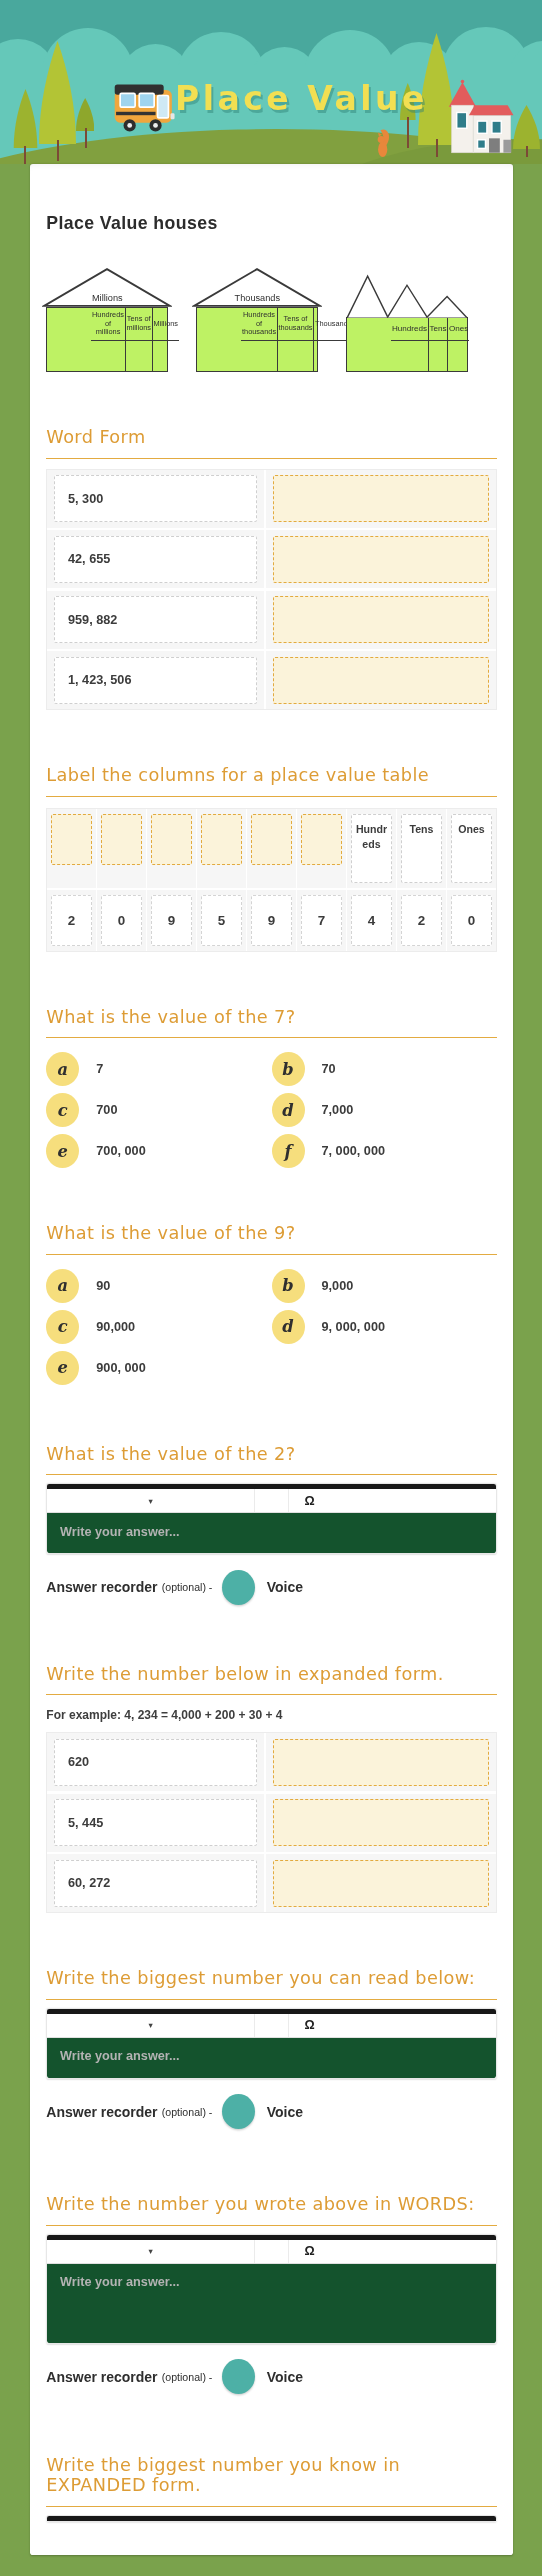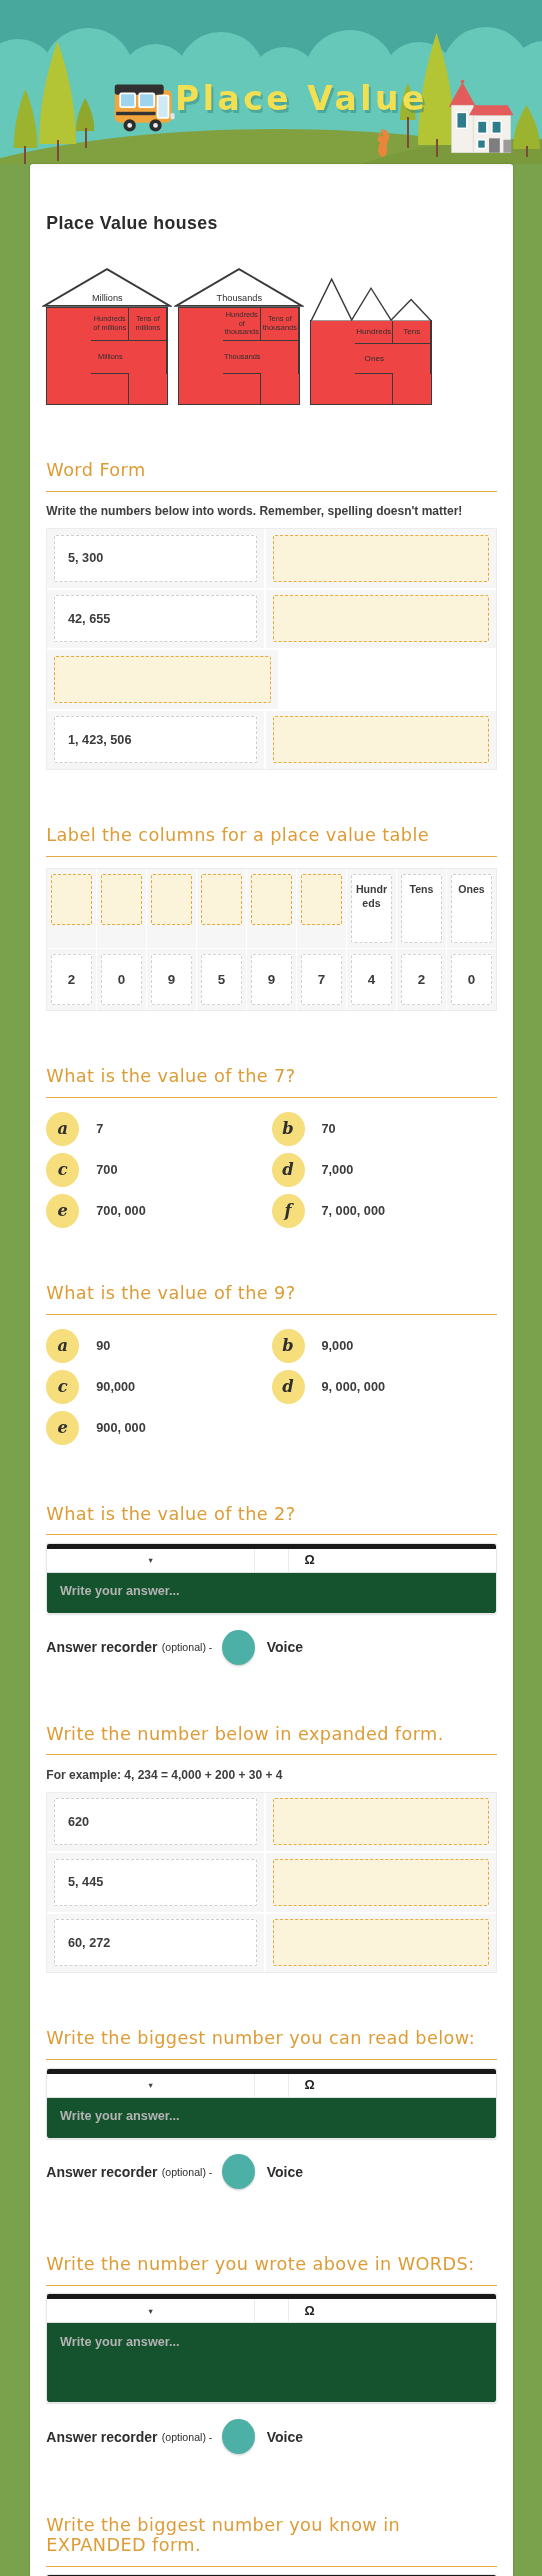--- a/index.html
+++ b/index.html
@@ -26,28 +26,28 @@
 
   
   .card {
     margin:0 30px 26px; background:#ffffff; border-radius:2.8px;
     padding:28px 16.3px 33px; position:relative; z-index:6;
     box-shadow:0 0.7px 2.1px rgba(0,0,0,0.25), inset 0 5.7px 7px -5.7px rgba(0,0,0,0.08);
   }
   .card-title { font-size:17.7px; font-weight:bold; color:#2c2c2c; margin:21px 0 0; letter-spacing:0.4px; }
 
   
-  .houses-row { display:flex; gap:10px; margin:33px 0 13px; align-items:flex-end; }
+  .houses-row { display:flex; gap:28px; margin:33px 0 13px; align-items:flex-end; }
   .house { width:122px; position:relative; }
   .roof-wrap { position:relative; height:40px; }
   .roof-wrap svg { position:absolute; left:-4.2px; bottom:-1.4px; }
   .roof-label { position:absolute; width:100%; bottom:4.2px; text-align:center; font-size:9.2px; color:#2f2f2f; }
   .peaks-wrap { position:relative; height:44px; }
   .peaks-wrap svg { position:absolute; left:0; bottom:-1.4px; }
-  .house-body { border:1.4px solid #3a3a3a; display:grid; grid-template-columns:1fr 1fr; background:#ef4444;padding-left:44px; }
+  .house-body { border:1.4px solid #3a3a3a; display:grid; grid-template-columns:1fr 1fr 1fr; background:#bef264;padding-left:44px; }
   .hcell { border-right:1.4px solid #3a3a3a; border-bottom:1.4px solid #3a3a3a;
            font-size:7.4px; line-height:1.18; color:#2f2f2f; text-align:center;
            display:flex; align-items:center; justify-content:center; min-height:33px; padding:1.4px 0.7px; }
   .hcell:nth-child(3n) { border-right:none; }
   .hcell.empty { border-bottom:none; min-height:30px; }
   .hcell.low { min-height:22.6px; font-size:8.1px; }
 
   
   .sec-heading { margin-top:55px; font-size:17.7px; color:#dd9c35; font-weight:400;
                  font-family:"DejaVu Sans", cursive; letter-spacing:0.4px; }
@@ -269,40 +269,42 @@
           <div class="hcell low">Ones</div>
           <div class="hcell empty"></div>
           <div class="hcell empty"></div>
           <div class="hcell empty"></div>
         </div>
       </div>
     </div>
 
     <div class="sec-heading">Word Form</div>
     <div class="rule"></div>
-    <p class="instruction">Write the numbers below into words. Remember, spelling doesn't matter!</p>
 
     <div class="pair-table">
       <div class="pair-row">
         <div class="pair-cell left">
             <div class="box-gray">5, 300</div>
           </div>
         <div class="pair-cell right">
             <div class="box-orange"></div>
           </div>
       </div>
       <div class="pair-row">
         <div class="pair-cell left">
             <div class="box-gray">42, 655</div>
           </div>
         <div class="pair-cell right">
             <div class="box-orange"></div>
           </div>
       </div>
       <div class="pair-row">
+        <div class="pair-cell left">
+            <div class="box-gray">959, 882</div>
+          </div>
         <div class="pair-cell right">
             <div class="box-orange"></div>
           </div>
       </div>
       <div class="pair-row">
         <div class="pair-cell left">
             <div class="box-gray">1, 423, 506</div>
           </div>
         <div class="pair-cell right">
             <div class="box-orange"></div>

